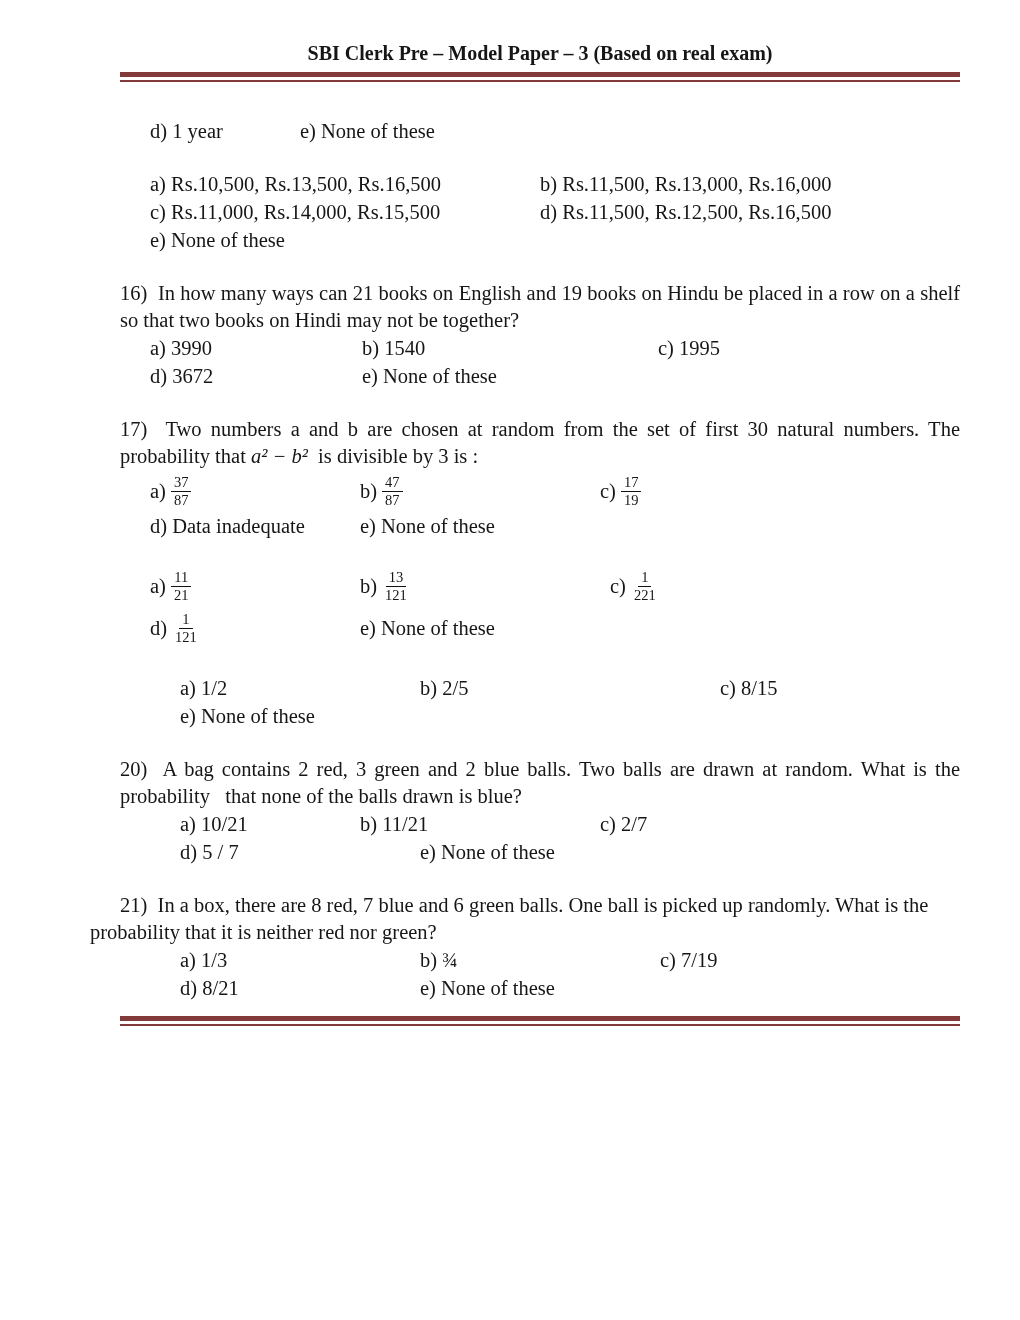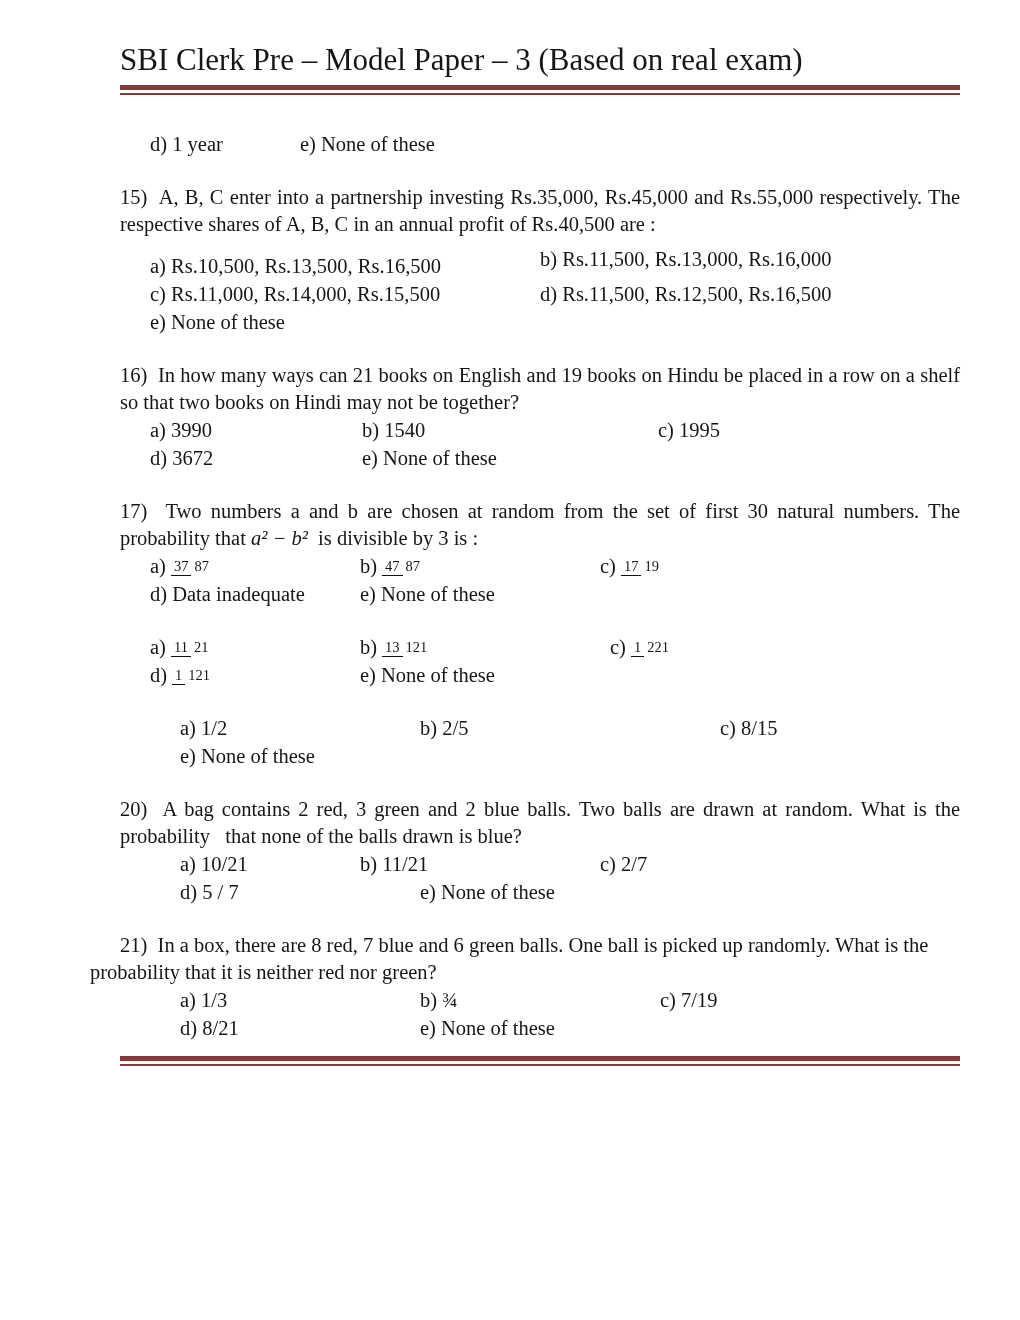--- a/index.html
+++ b/index.html
@@ -9,22 +9,23 @@
     background: #ffffff;
     color: #161616;
     font-family: "Liberation Serif", "DejaVu Serif", serif;
   }
   .page {
     box-sizing: border-box;
     width: 1020px;
     padding: 42px 60px 0 120px;
   }
   .title {
-    font-size: 31px;
-    font-weight: normal;
+    font-size: 20px;
+    font-weight: bold;
+    text-align: center;
     margin: 0 0 7px 0;
   }
   .rule {
     height: 3px;
     border-top: 5px solid #823a3a;
     border-bottom: 2px solid #823a3a;
   }
   .rule.bottom { margin-top: 14px; }
   .question { margin-top: 26px; }
   .question.first { margin-top: 36px; }
@@ -49,21 +50,21 @@
   }
   .opt {
     flex: 0 0 auto;
     white-space: nowrap;
     display: flex;
     align-items: center;
   }
   .opt .pre { margin-right: 5px; }
   .frac {
     display: inline-flex;
-    flex-direction: row;
+    flex-direction: column;
     align-items: center;
     font-size: 14.5px;
     line-height: 17px;
     padding: 3px 0;
   }
   .frac .num { border-bottom: 1.4px solid #111; padding: 0 3px; }
   .frac .den { padding: 0 3px; }
 </style>
 </head>
 <body>
@@ -72,23 +73,22 @@
   <h1 class="title">SBI Clerk Pre – Model Paper – 3 (Based on real exam)</h1>
   <div class="rule top" style="border-color: rgb(130, 58, 58);"></div>
   <div>
       <div class="question first">
         <div class="opt-row" style="padding-left: 30px;">
           <span class="opt" style="width: 150px;">d) 1 year</span>
           <span class="opt">e) None of these</span>
         </div>
       </div>
       <div class="question">
-        <p class="qbody"><span>15)&nbsp; </span><span>A, B, C enter into a partnership investing Rs.35,000, Rs.45,000 and Rs.55,000 respectively. The respective shares of A, B, C in an annual profit of Rs.40,500 are :</span></p>
-        <div class="opt-row" style="padding-left: 30px;">
-          <span class="opt" style="width: 390px; margin-top: 14px;">a) Rs.10,500, Rs.13,500, Rs.16,500</span>
+        <div class="opt-row" style="padding-left: 30px;">
+          <span class="opt" style="width: 390px;">a) Rs.10,500, Rs.13,500, Rs.16,500</span>
           <span class="opt">b) Rs.11,500, Rs.13,000, Rs.16,000</span>
         </div>
         <div class="opt-row" style="padding-left: 30px;">
           <span class="opt" style="width: 390px;">c) Rs.11,000, Rs.14,000, Rs.15,500</span>
           <span class="opt">d) Rs.11,500, Rs.12,500, Rs.16,500</span>
         </div>
         <div class="opt-row" style="padding-left: 30px;">
           <span class="opt">e) None of these</span>
         </div>
       </div>

